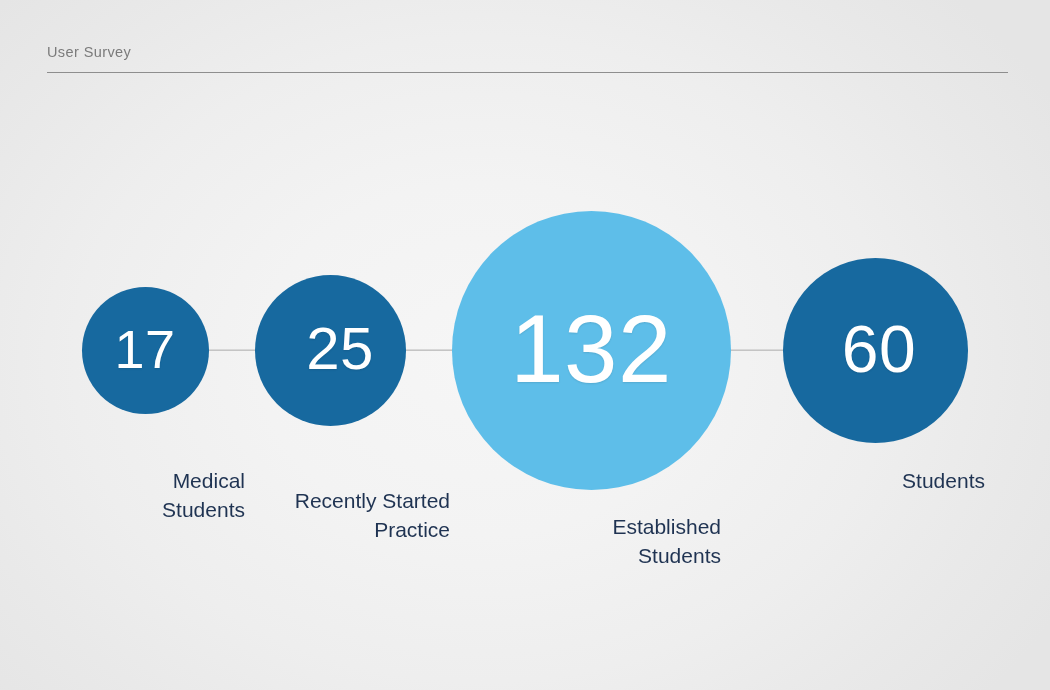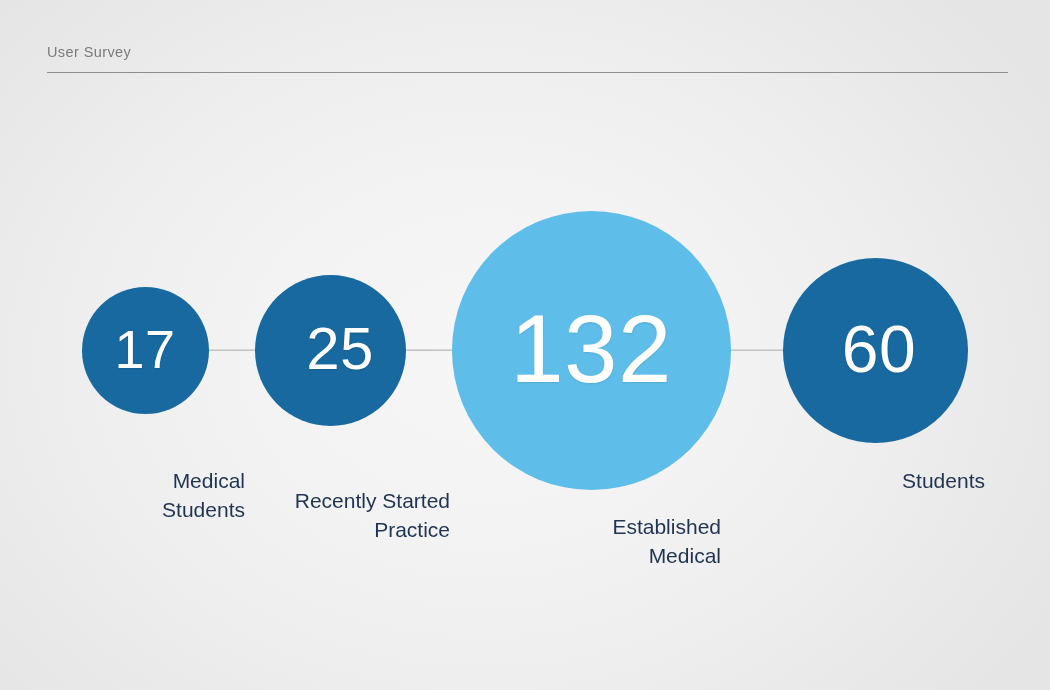--- a/index.html
+++ b/index.html
@@ -125,21 +125,21 @@
           <span class="bubble-value" style="font-size: 60px; margin-left: 20px;">25</span>
         </div>
         <div class="node-label" style="left: 210px; top: 486px; width: 240px; color: rgb(31, 51, 82);">Recently Started
 Practice</div>
       </div>
       <div class="node">
         <div class="bubble" style="left: 451.5px; top: 210.5px; width: 279px; height: 279px; background: rgb(94, 190, 233);">
           <span class="bubble-value" style="font-size: 96px;">132</span>
         </div>
         <div class="node-label" style="left: 461px; top: 512px; width: 260px; color: rgb(31, 51, 82);">Established
-Medical</div>
+Students</div>
       </div>
       <div class="node">
         <div class="bubble" style="left: 782.5px; top: 257.5px; width: 185px; height: 185px; background: rgb(23, 105, 159);">
           <span class="bubble-value" style="font-size: 66px; margin-left: 8px;">60</span>
         </div>
         <div class="node-label" style="left: 765px; top: 466px; width: 220px; color: rgb(31, 51, 82);">Students</div>
       </div>
     </div>
 
 </div>

